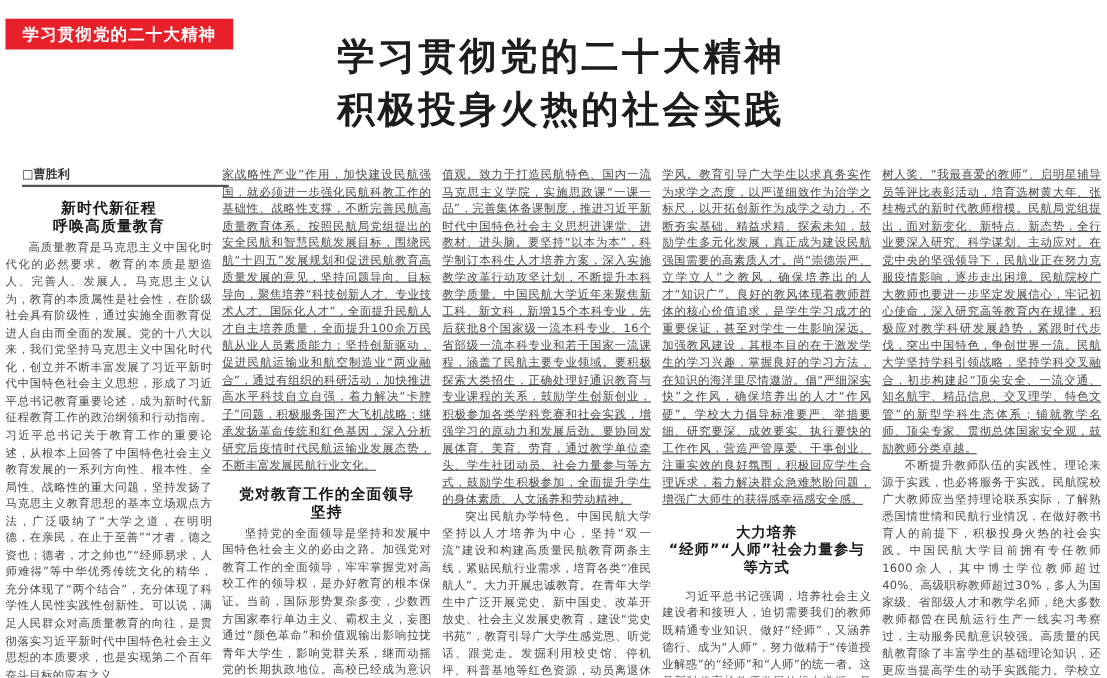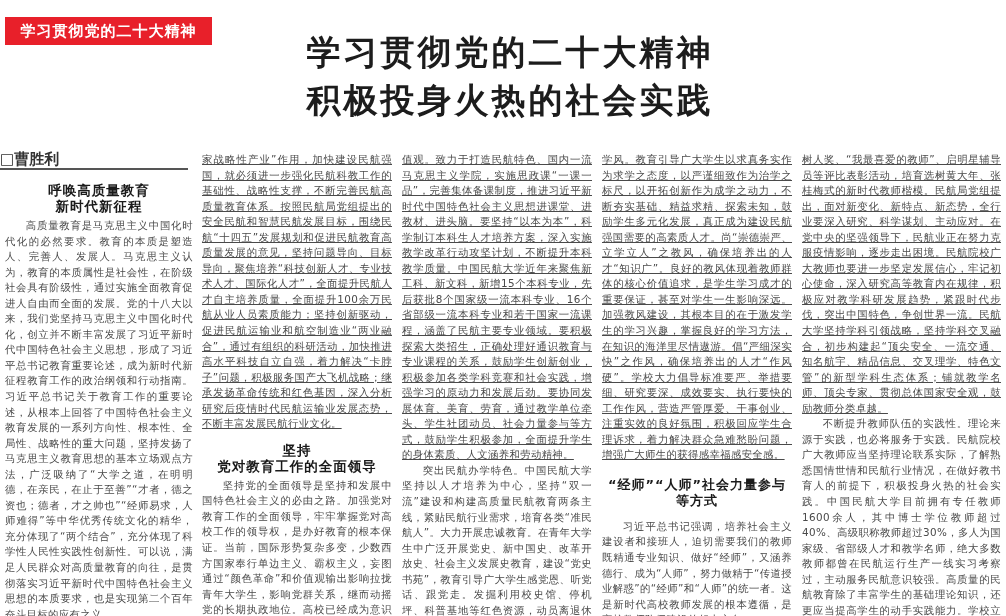--- a/index.html
+++ b/index.html
@@ -24,22 +24,22 @@
     color: #4a4a4a; text-align: justify; letter-spacing: 0.35px;
   }
   .col p { text-indent: 2em; }
   .col p.cont { text-indent: 0; text-decoration: underline; }
   .c2 { left: 202px; width: 190px; top: 152px; }
   .c3 { left: 402px; width: 190px; top: 152px; }
   .c4 { left: 602px; width: 190px; top: 152px; }
   .c5 { left: 802px; width: 199px; top: 152px; }
 
   .byline {
-    position: absolute; left: 0; top: 152px; width: 188px; height: 18px;
-    font-size: 15px; font-weight: bold; color: #333; border-bottom: 2px solid #555;
+    position: absolute; left: 20px; top: 152px; width: 188px; height: 18px;
+    font-size: 11px; font-weight: bold; color: #333; border-bottom: 2px solid #555;
     line-height: 14px;
   }
   .c1-body { position: absolute; left: 5px; top: 178px; width: 188px; height: 440px; overflow: hidden; }
 
   .subhead {
     text-align: center; font-weight: bold; color: #1a1a1a; font-size: 13.5px;
     line-height: 16px; letter-spacing: 1px; margin: 4px 0 4px 0;
   }
   .subhead.lg { font-size: 13px; }
 </style>
@@ -50,43 +50,44 @@
 
 <div class="headline">
   <div>学习贯彻党的二十大精神</div>
   <div>积极投身火热的社会实践</div>
 </div>
 
 <div class="byline">□曹胜利</div>
 
 <div class="col c1-body">
   <div class="subhead">
+    <div>新时代新征程</div>
     <div>呼唤高质量教育</div>
-    <div>新时代新征程</div>
   </div>
   <p>高质量教育是马克思主义中国化时代化的必然要求。教育的本质是塑造人、完善人、发展人。马克思主义认为，教育的本质属性是社会性，在阶级社会具有阶级性，通过实施全面教育促进人自由而全面的发展。党的十八大以来，我们党坚持马克思主义中国化时代化，创立并不断丰富发展了习近平新时代中国特色社会主义思想，形成了习近平总书记教育重要论述，成为新时代新征程教育工作的政治纲领和行动指南。习近平总书记关于教育工作的重要论述，从根本上回答了中国特色社会主义教育发展的一系列方向性、根本性、全局性、战略性的重大问题，坚持发扬了马克思主义教育思想的基本立场观点方法，广泛吸纳了“大学之道，在明明德，在亲民，在止于至善”“才者，德之资也；德者，才之帅也”“经师易求，人师难得”等中华优秀传统文化的精华，充分体现了“两个结合”，充分体现了科学性人民性实践性创新性。可以说，满足人民群众对高质量教育的向往，是贯彻落实习近平新时代中国特色社会主义思想的本质要求，也是实现第二个百年奋斗目标的应有之义。</p>
 </div>
 
 <div class="col c2">
   <p class="cont">家战略性产业”作用，加快建设民航强国，就必须进一步强化民航科教工作的基础性、战略性支撑，不断完善民航高质量教育体系。按照民航局党组提出的安全民航和智慧民航发展目标，围绕民航“十四五”发展规划和促进民航教育高质量发展的意见，坚持问题导向、目标导向，聚焦培养“科技创新人才、专业技术人才、国际化人才”，全面提升民航人才自主培养质量，全面提升100余万民航从业人员素质能力；坚持创新驱动，促进民航运输业和航空制造业“两业融合”，通过有组织的科研活动，加快推进高水平科技自立自强，着力解决“卡脖子”问题，积极服务国产大飞机战略；继承发扬革命传统和红色基因，深入分析研究后疫情时代民航运输业发展态势，不断丰富发展民航行业文化。</p>
   <div class="subhead" style="margin-top:10px;">
+    <div>党对教育工作的全面领导</div>
     <div>坚持</div>
-    <div>党对教育工作的全面领导</div>
   </div>
   <p>坚持党的全面领导是坚持和发展中国特色社会主义的必由之路。加强党对教育工作的全面领导，牢牢掌握党对高校工作的领导权，是办好教育的根本保证。当前，国际形势复杂多变，少数西方国家奉行单边主义、霸权主义，妄图通过“颜色革命”和价值观输出影响拉拢青年大学生，影响党群关系，继而动摇党的长期执政地位。高校已经成为意识形态斗争的前沿阵地，一场没有硝烟的战争已经打响。党对教育工作的领导是全面的、系统的、整体的。要进一步明确各级党委对教育工作的主体责任和“总揽全局、协调各方”的作用，始终把教育工作作为经济社会发展的中心工作整体谋划、重点推动、加大投入，解决实际困难和问题。要把推动民航院校改革建设发展作为民航强国建设的主旋律和先手棋，全面提升民航人才培养和科技创新的核心竞争力。要充分发挥高校党委“把方向、管大局、作决策、抓班子、带队伍、保落实”功能，坚持完善党委领导下</p>
 </div>
 
 <div class="col c3">
   <p class="cont">值观。致力于打造民航特色、国内一流马克思主义学院，实施思政课“一课一品”，完善集体备课制度，推进习近平新时代中国特色社会主义思想进课堂、进教材、进头脑。要坚持“以本为本”，科学制订本科生人才培养方案，深入实施教学改革行动攻坚计划，不断提升本科教学质量。中国民航大学近年来聚焦新工科、新文科，新增15个本科专业，先后获批8个国家级一流本科专业、16个省部级一流本科专业和若干国家一流课程，涵盖了民航主要专业领域。要积极探索大类招生，正确处理好通识教育与专业课程的关系，鼓励学生创新创业，积极参加各类学科竞赛和社会实践，增强学习的原动力和发展后劲。要协同发展体育、美育、劳育，通过教学单位牵头、学生社团动员、社会力量参与等方式，鼓励学生积极参加，全面提升学生的身体素质、人文涵养和劳动精神。</p>
   <p>突出民航办学特色。中国民航大学坚持以人才培养为中心，坚持“双一流”建设和构建高质量民航教育两条主线，紧贴民航行业需求，培育各类“准民航人”。大力开展忠诚教育。在青年大学生中广泛开展党史、新中国史、改革开放史、社会主义发展史教育，建设“党史书苑”，教育引导广大学生感党恩、听党话、跟党走。发掘利用校史馆、停机坪、科普基地等红色资源，动员离退休人员讲民航故事，增强学生对民航行业的认同感，坚定其“建民航、兴民航、强民航”的初心使命。持续加强安全意识和安全文化教育。贯彻总体国家安全观，把安全教育和法制教育作为全体学生的必修课，大力弘扬当代民航精神和“三个敬畏”，全方位、多层次、多渠道增强安全风险意识。不断强化作风纪律建设。坚持思想政治教育和作风纪律建设一体推进，不断完善飞行技术、空中乘务、空中安保、管制、签派等专业准军事化管理制度，提升学生政治化军事化协同化素质能力，全校统一实施“三条铁律、十个不准”，帮助学生养成令行禁止、严格自律的优</p>
 </div>
 
 <div class="col c4">
   <p class="cont">学风。教育引导广大学生以求真务实作为求学之态度，以严谨细致作为治学之标尺，以开拓创新作为成学之动力，不断夯实基础、精益求精、探索未知，鼓励学生多元化发展，真正成为建设民航强国需要的高素质人才。尚“崇德崇严、立学立人”之教风，确保培养出的人才“知识广”。良好的教风体现着教师群体的核心价值追求，是学生学习成才的重要保证，甚至对学生一生影响深远。加强教风建设，其根本目的在于激发学生的学习兴趣，掌握良好的学习方法，在知识的海洋里尽情遨游。倡“严细深实快”之作风，确保培养出的人才“作风硬”。学校大力倡导标准要严、举措要细、研究要深、成效要实、执行要快的工作作风，营造严管厚爱、干事创业、注重实效的良好氛围，积极回应学生合理诉求，着力解决群众急难愁盼问题，增强广大师生的获得感幸福感安全感。</p>
   <div class="subhead lg" style="margin-top:14px; margin-bottom:10px;">
+    <div>大力培养</div>
     <div>“经师”“人师”社会力量参与等方式</div>
   </div>
   <p>习近平总书记强调，培养社会主义建设者和接班人，迫切需要我们的教师既精通专业知识、做好“经师”，又涵养德行、成为“人师”，努力做精于“传道授业解惑”的“经师”和“人师”的统一者。这是新时代高校教师发展的根本遵循，是高校教师队伍建设的努力方向。</p>
 
 </div>
 
 <div class="col c5">
   <p class="cont">树人奖、“我最喜爱的教师”、启明星辅导员等评比表彰活动，培育选树黄大年、张桂梅式的新时代教师楷模。民航局党组提出，面对新变化、新特点、新态势，全行业要深入研究、科学谋划、主动应对。在党中央的坚强领导下，民航业正在努力克服疫情影响，逐步走出困境。民航院校广大教师也要进一步坚定发展信心，牢记初心使命，深入研究高等教育内在规律，积极应对教学科研发展趋势，紧跟时代步伐，突出中国特色，争创世界一流。民航大学坚持学科引领战略，坚持学科交叉融合，初步构建起“顶尖安全、一流交通、知名航宇、精品信息、交叉理学、特色文管”的新型学科生态体系；铺就教学名师、顶尖专家、贯彻总体国家安全观，鼓励教师分类卓越。</p>
   <p>不断提升教师队伍的实践性。理论来源于实践，也必将服务于实践。民航院校广大教师应当坚持理论联系实际，了解熟悉国情世情和民航行业情况，在做好教书育人的前提下，积极投身火热的社会实践。中国民航大学目前拥有专任教师1600余人，其中博士学位教师超过40%、高级职称教师超过30%，多人为国家级、省部级人才和教学名师，绝大多数教师都曾在民航运行生产一线实习考察过，主动服务民航意识较强。高质量的民航教育除了丰富学生的基础理论知识，还更应当提高学生的动手实践能力。学校立足行业需要，大力建设“双师型”教师队伍，打造工程训练中心、实验教学示范中心、虚拟仿真实验中心、空管实验中心等国家级实习实验平台，鼓励学生积极参与大创项目，完善飞行技术、机务维修、管制签派等基础执照培训体系。未来，学校将进一步深化校企融合、产教融合，扩展校外学生实习实践基地，创新职业教育模式，培养大批行业所需的“工匠型”人才。</p>
 

